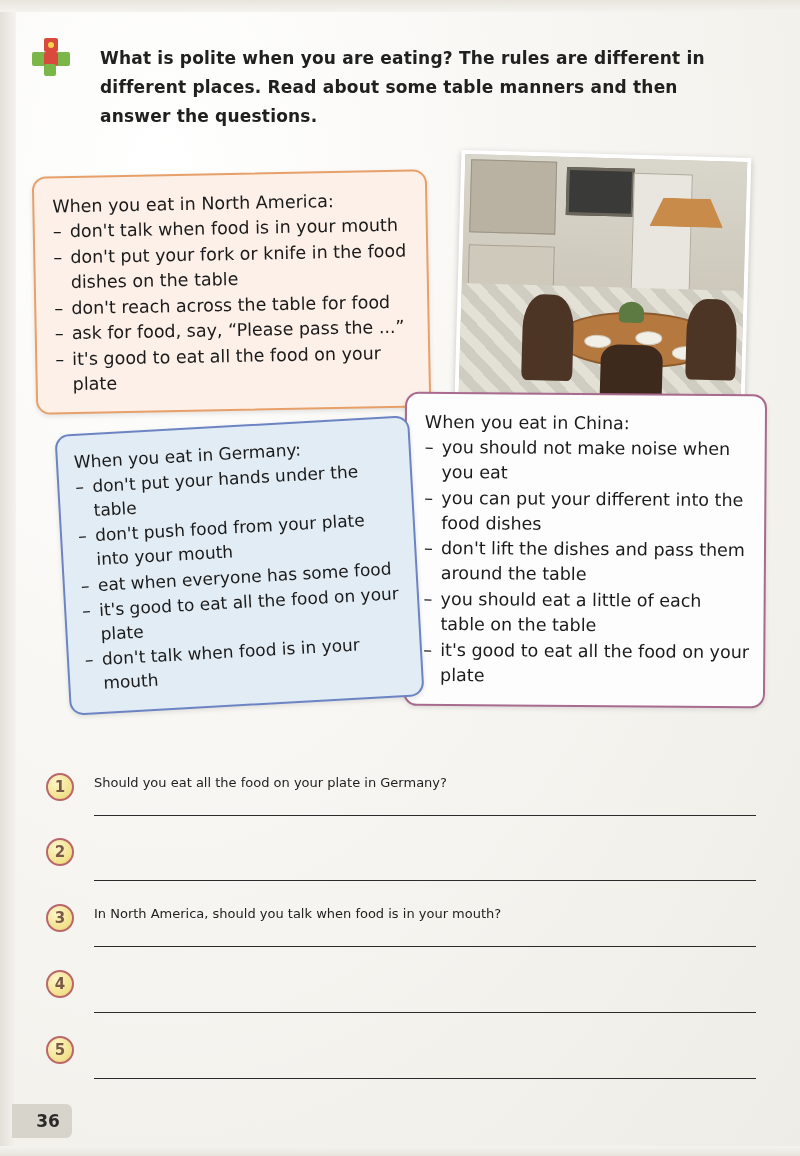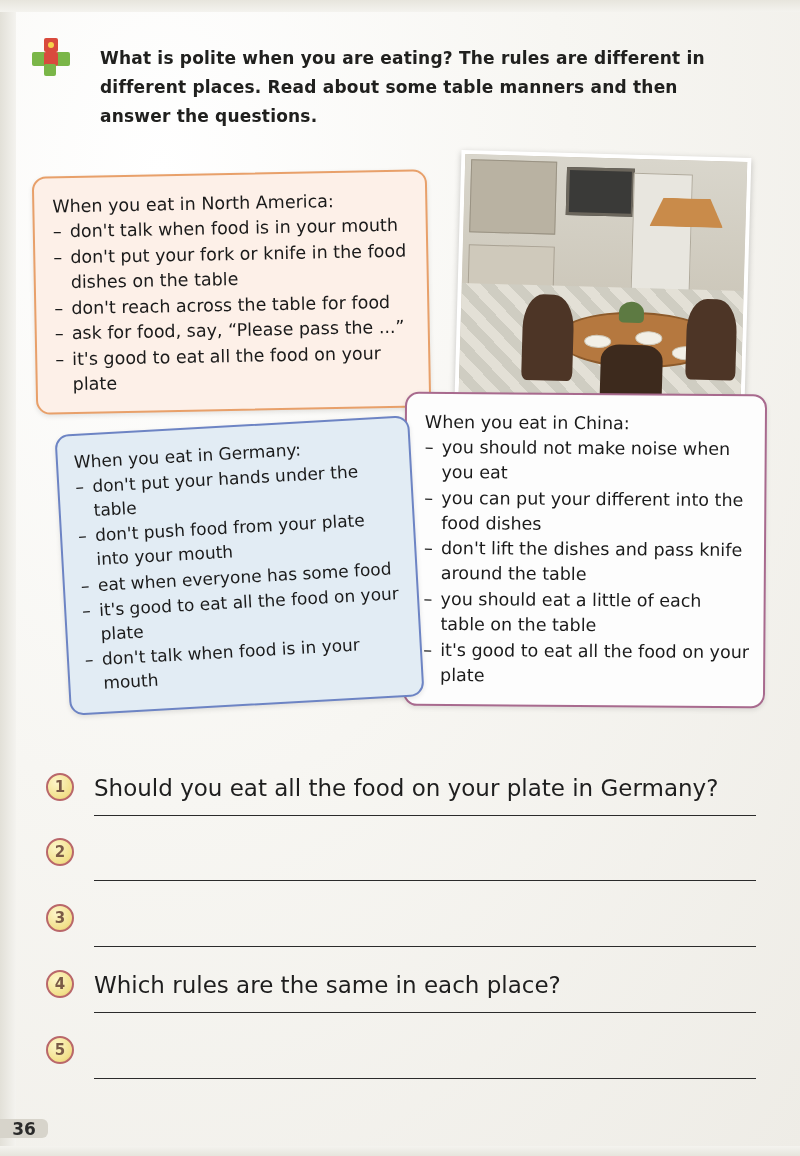--- a/index.html
+++ b/index.html
@@ -223,48 +223,49 @@
     font-weight: bold;
     display: flex;
     align-items: center;
     justify-content: center;
     box-sizing: border-box;
   }
   .qtext {
     position: absolute;
     left: 48px;
     top: 2px;
-    font-size: 23px;
+    font-size: 13px;
     color: #1e1e1e;
     white-space: nowrap;
   }
   .qline {
     position: absolute;
     left: 48px;
     right: 0;
     top: 42px;
     border-bottom: 1.5px solid #2b2b2b;
   }
 
   
   .pagenum {
     position: absolute;
-    left: 0;
+    left: 12px;
     bottom: 18px;
     width: 48px;
-    height: 19px;
+    height: 34px;
     background: #d7d4cb;
     border-top-right-radius: 6px;
     border-bottom-right-radius: 6px;
     display: flex;
     align-items: center;
     justify-content: center;
     font-size: 17px;
     color: #2a2a2a;
     font-weight: bold;
+    padding-left: 12px;
   }
   .bottom-edge {
     position: absolute;
     left: 0; right: 0; bottom: 0;
     height: 10px;
     background: linear-gradient(to top, #e6e4dc, #f4f3ef);
   }
 </style>
 </head>
 <body>
@@ -326,42 +327,42 @@
       <li><span class="dash">–</span><span>it's good to eat all the food on your plate</span></li>
       <li><span class="dash">–</span><span>don't talk when food is in your mouth</span></li>
     </ul>
   </div>
 
   <div class="box" id="box-cn">
     <div class="title">When you eat in China:</div>
     <ul>
       <li><span class="dash">–</span><span>you should not make noise when you eat</span></li>
       <li><span class="dash">–</span><span>you can put your different into the food dishes</span></li>
-      <li><span class="dash">–</span><span>don't lift the dishes and pass knife around the table</span></li>
+      <li><span class="dash">–</span><span>don't lift the dishes and pass them around the table</span></li>
       <li><span class="dash">–</span><span>you should eat a little of each table on the table</span></li>
       <li><span class="dash">–</span><span>it's good to eat all the food on your plate</span></li>
     </ul>
   </div>
 
   <div class="question" style="top:773px">
     <div class="qnum">1</div>
     <div class="qtext">Should you eat all the food on your plate in Germany?</div>
     <div class="qline"></div>
   </div>
   <div class="question" style="top:838px">
     <div class="qnum">2</div>
     <div class="qline"></div>
   </div>
   <div class="question" style="top:904px">
     <div class="qnum">3</div>
+    <div class="qtext">In North America, should you talk when food is in your mouth?</div>
     <div class="qline"></div>
   </div>
   <div class="question" style="top:970px">
     <div class="qnum">4</div>
-    <div class="qtext">Which rules are the same in each place?</div>
     <div class="qline"></div>
   </div>
   <div class="question" style="top:1036px">
     <div class="qnum">5</div>
     <div class="qline"></div>
   </div>
 
   <div class="pagenum">36</div>
   <div class="bottom-edge"></div>
 </div>

